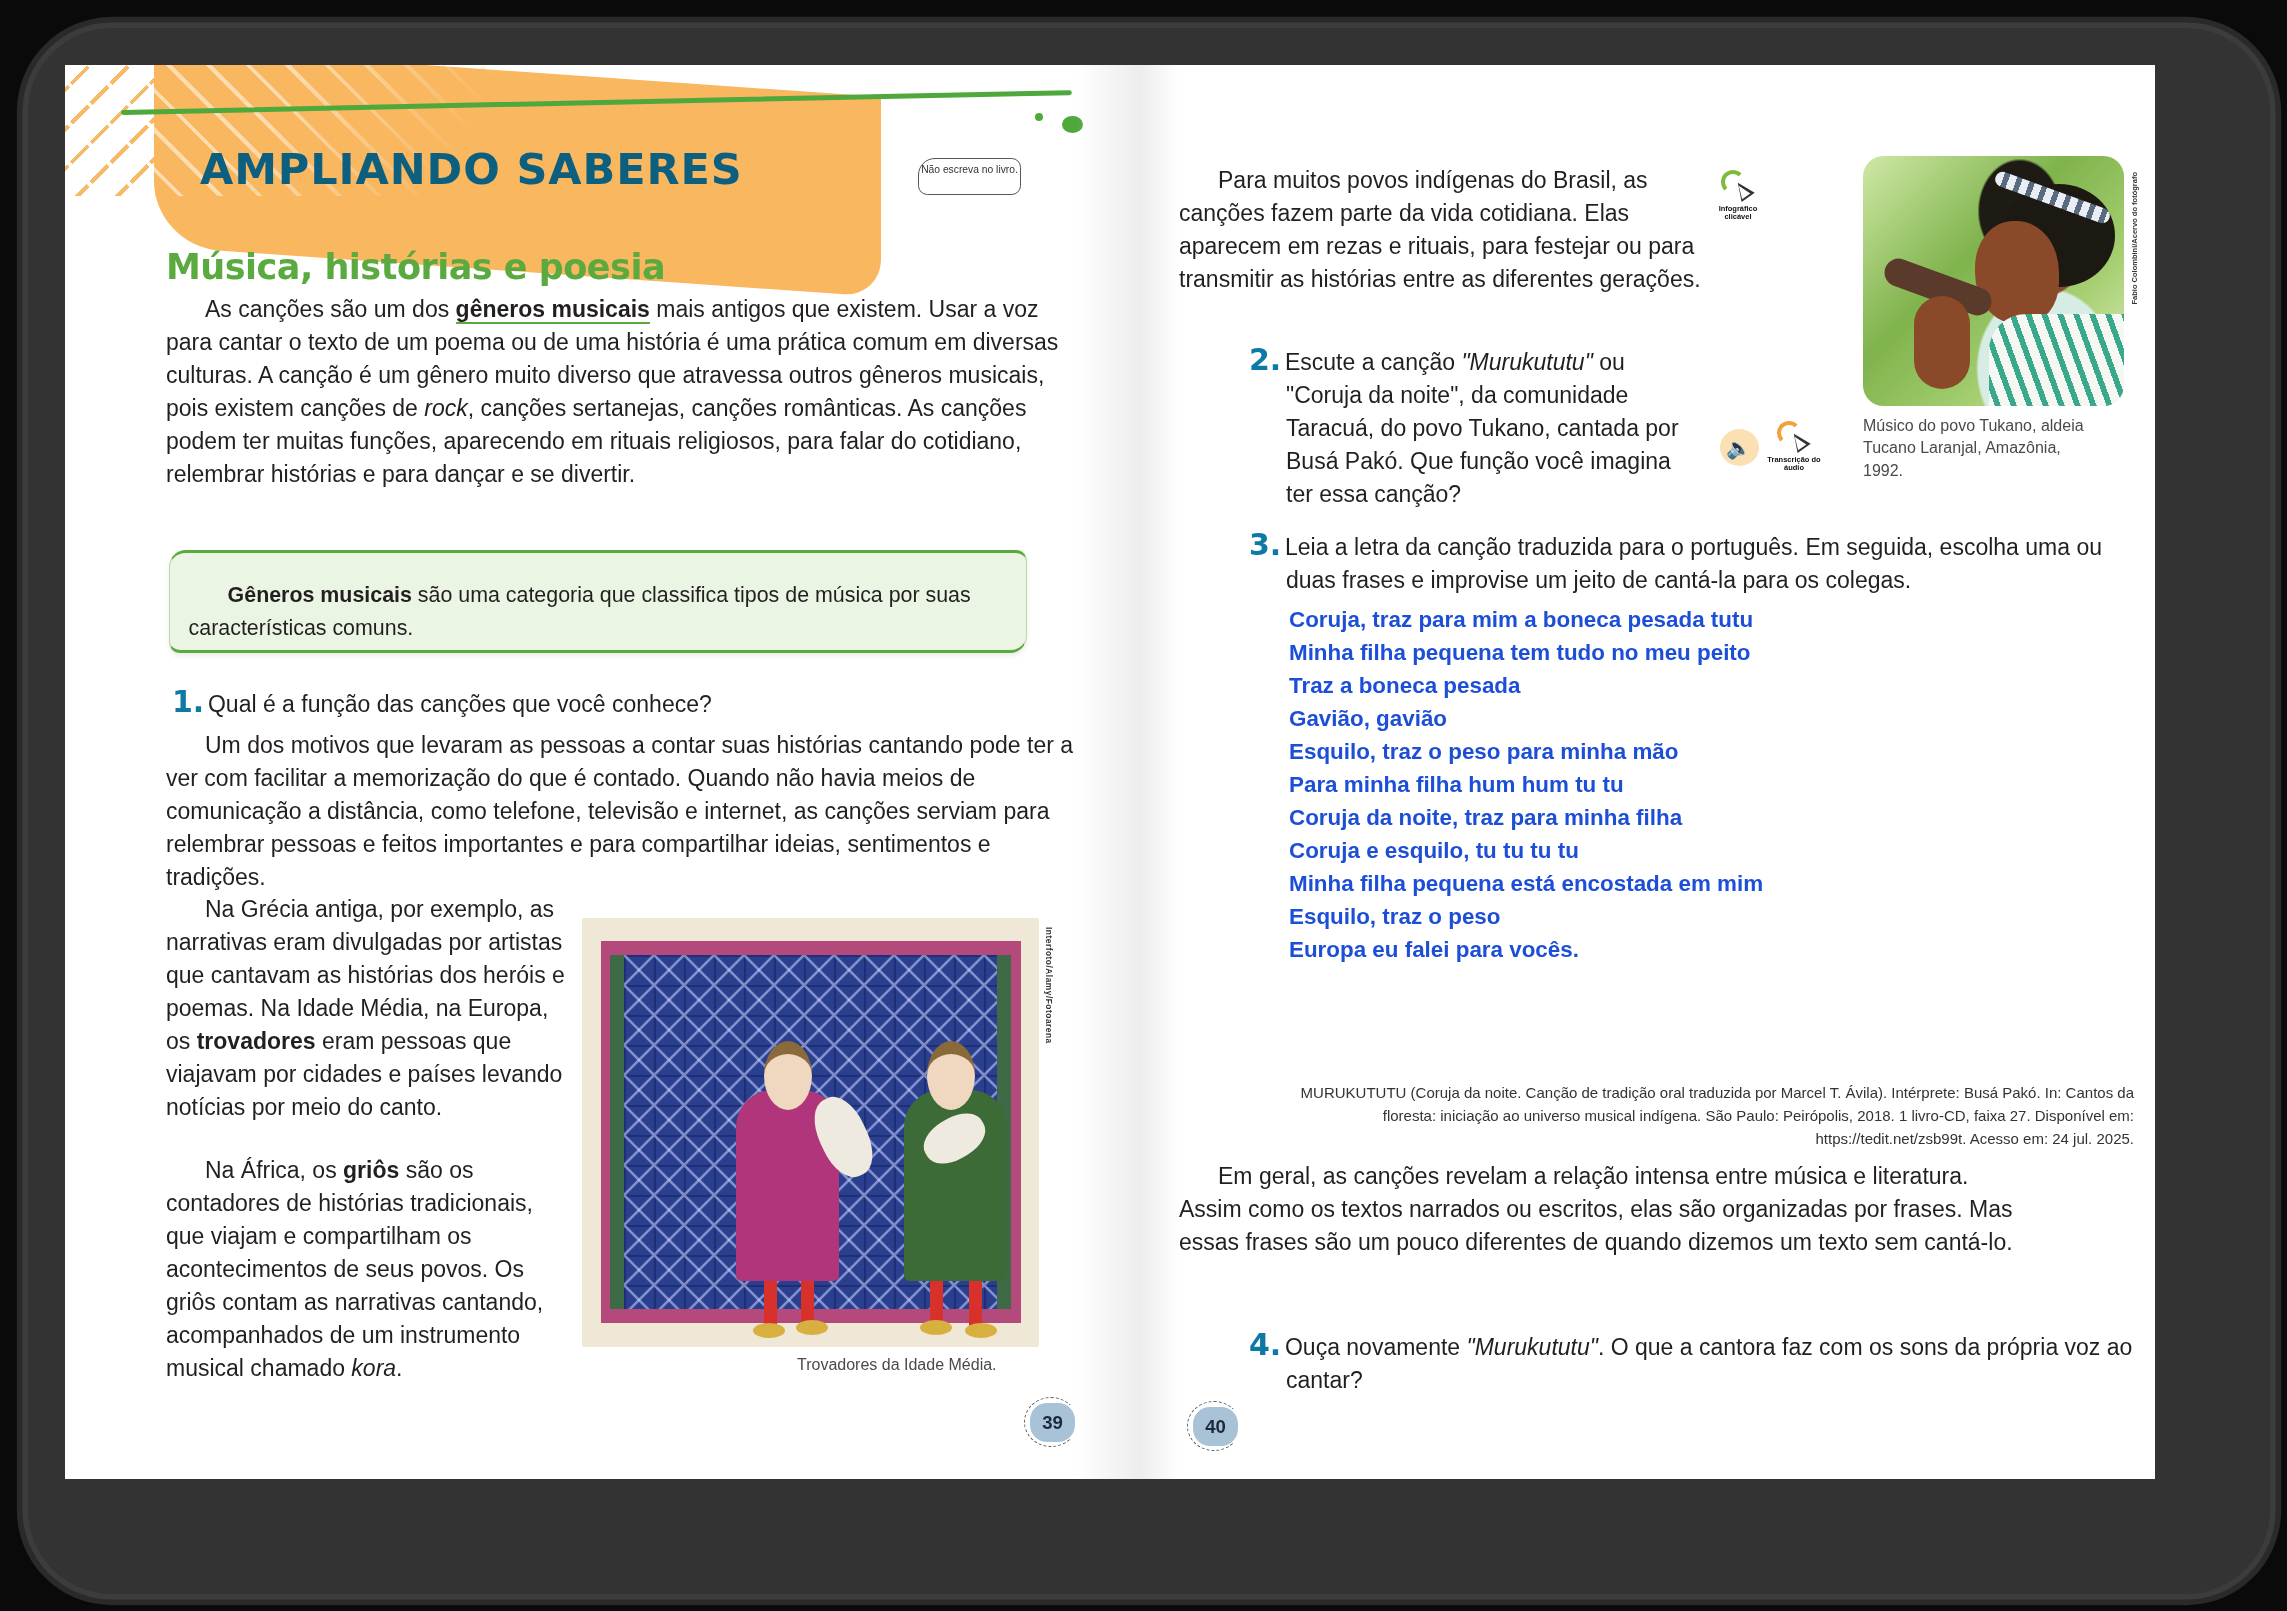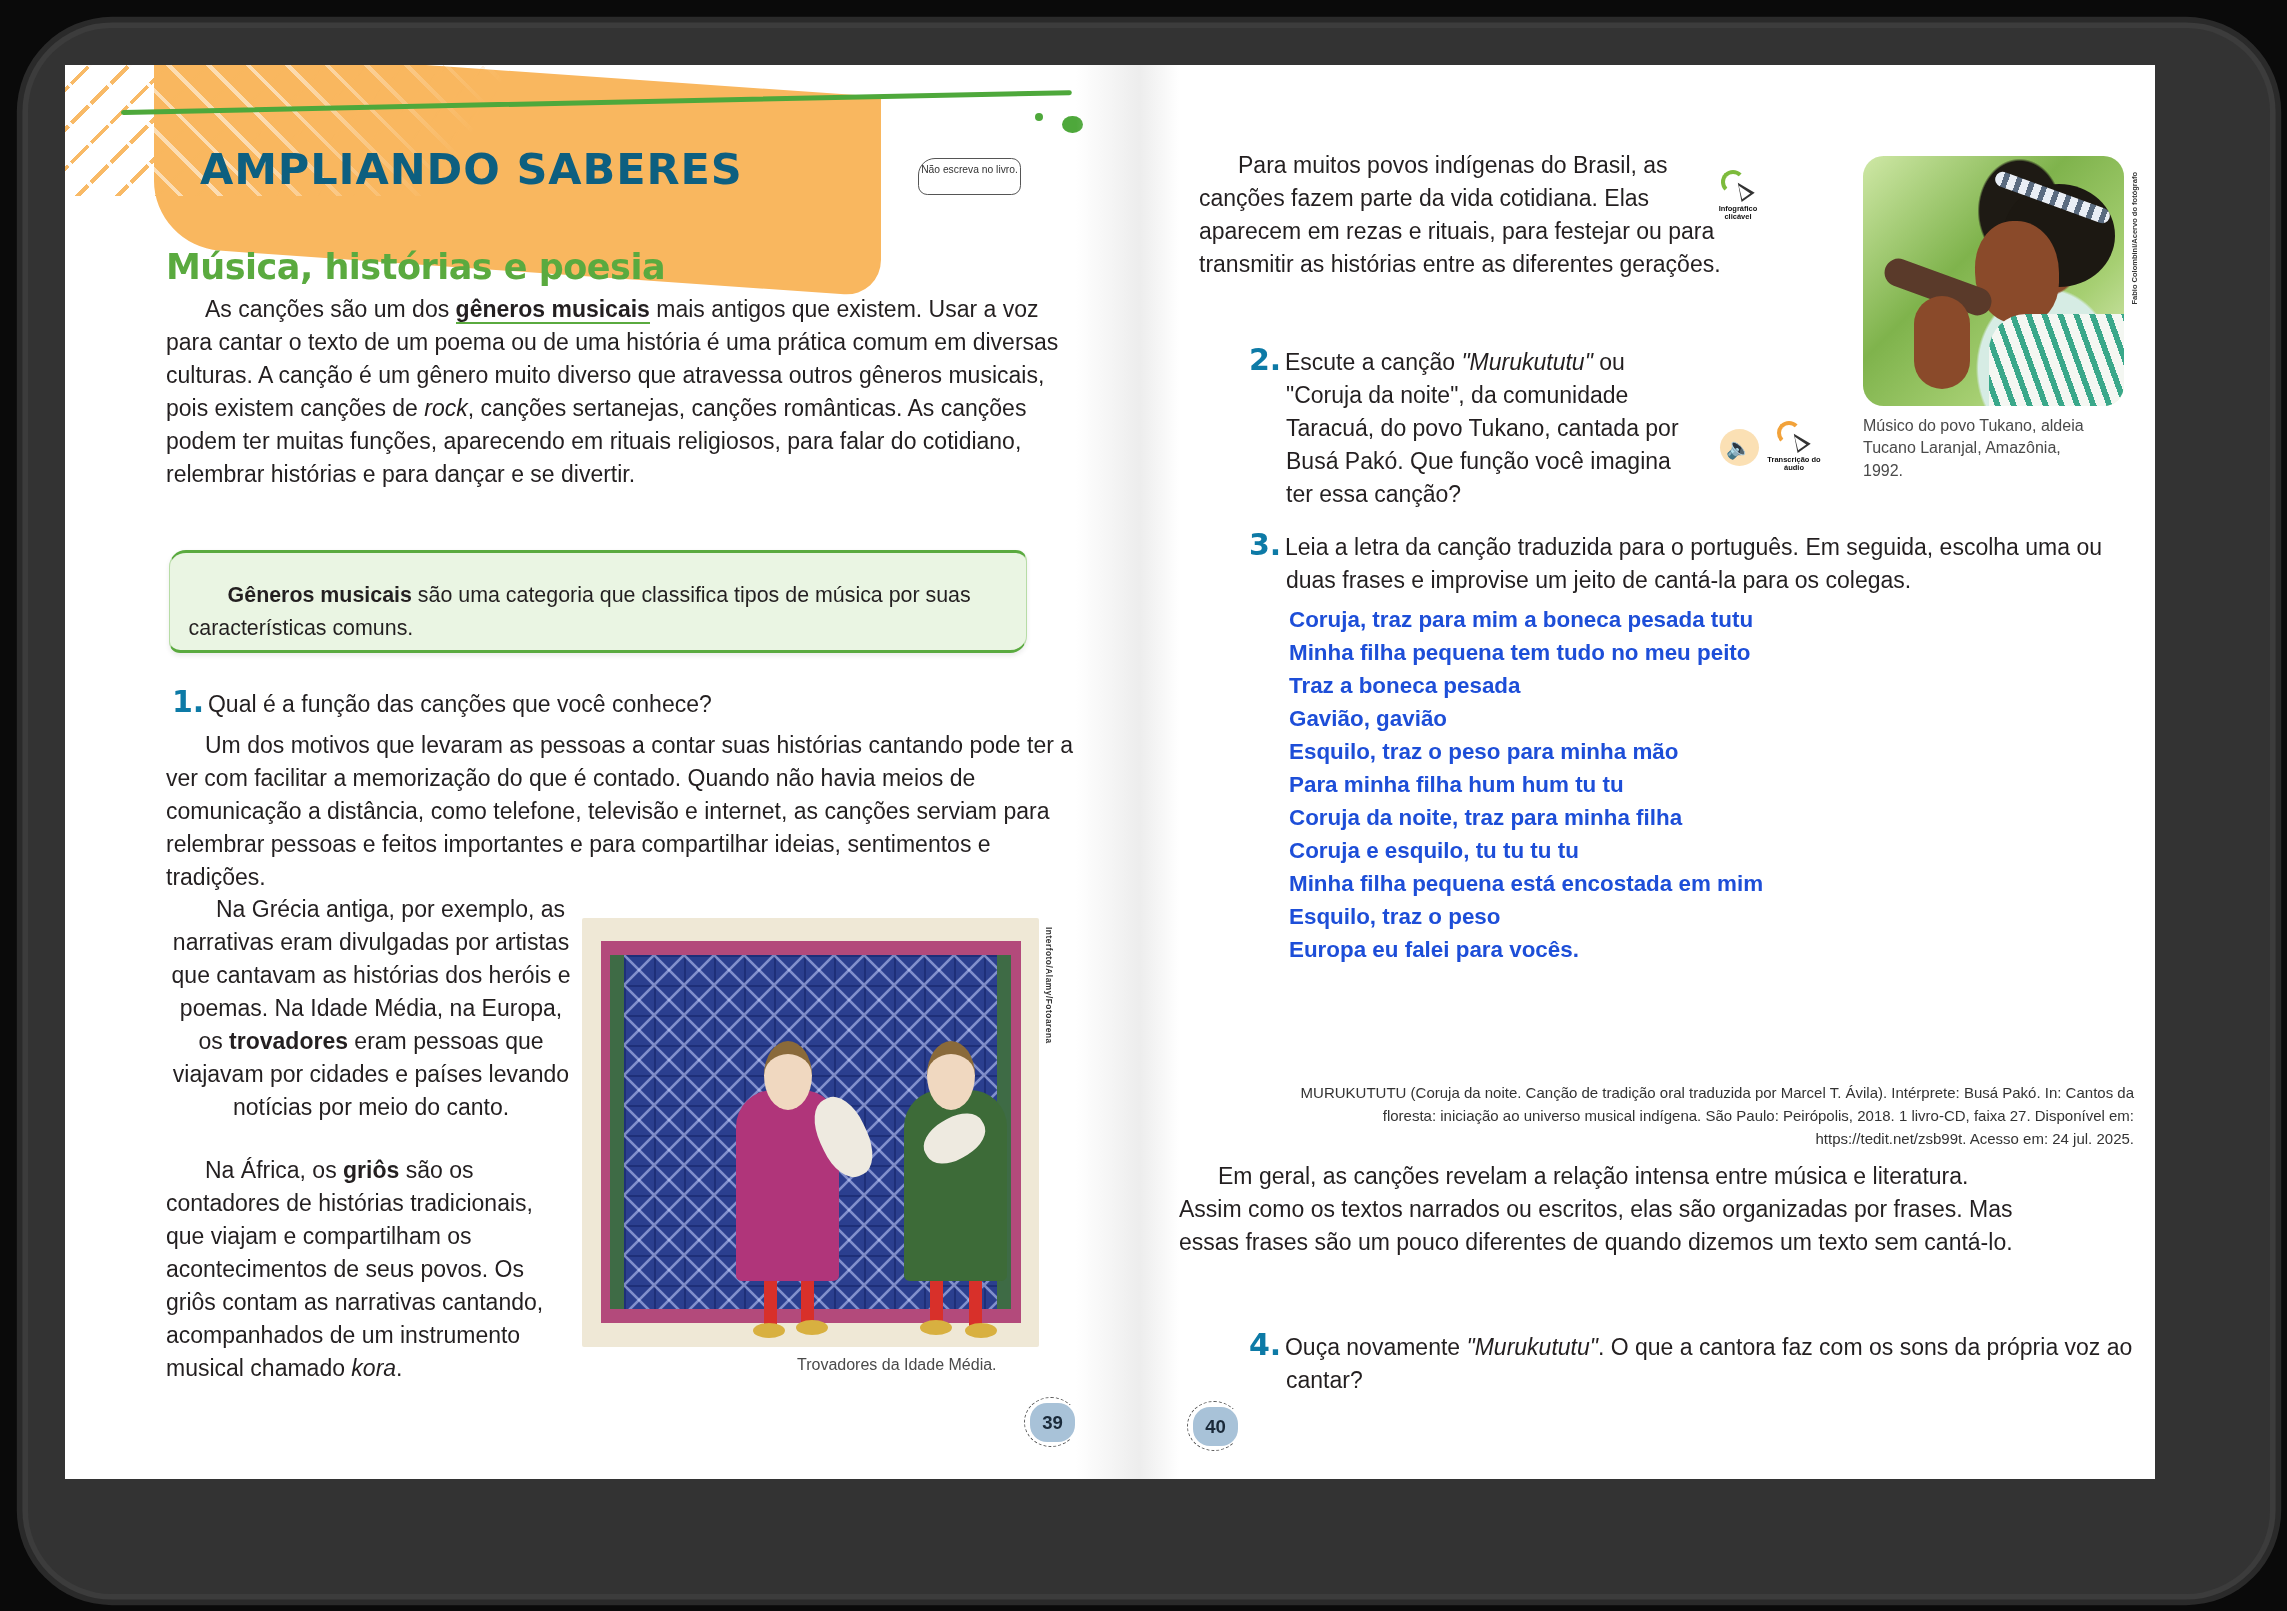--- a/index.html
+++ b/index.html
@@ -203,21 +203,21 @@
     </div>
 
     <div class="p" style="left:107px; top:620px; width:914px;">
       <span class="qnum">1.</span><span>Qual é a função das canções que você conhece?</span>
     </div>
 
     <div class="p" style="left:101px; top:664px; width:923px;">
       <span class="indent"></span><span>Um dos motivos que levaram as pessoas a contar suas histórias cantando pode ter a ver com facilitar a memorização do que é contado. Quando não havia meios de comunicação a distância, como telefone, televisão e internet, as canções serviam para relembrar pessoas e feitos importantes e para compartilhar ideias, sentimentos e tradições.</span>
     </div>
 
-    <div class="p" style="left:101px; top:828px; width:410px;text-align:center;">
+    <div class="p" style="left:101px; top:828px; width:410px;">
       <span class="indent"></span><span>Na Grécia antiga, por exemplo, as narrativas eram divulgadas por artistas que cantavam as histórias dos heróis e poemas. Na Idade Média, na Europa, os </span><b>trovadores</b><span> eram pessoas que viajavam por cidades e países levando notícias por meio do canto.</span>
     </div>
 
     <div class="p" style="left:101px; top:1089px; width:410px;">
       <span class="indent"></span><span>Na África, os </span><b>griôs</b><span> são os contadores de histórias tradicionais, que viajam e compartilham os acontecimentos de seus povos. Os griôs contam as narrativas cantando, acompanhados de um instrumento musical chamado </span><i>kora</i><span>.</span>
     </div>
 
     <div class="illus">
       <div class="border-pink"></div>
       <div class="border-green"></div>
@@ -240,21 +240,21 @@
     </div>
     <div class="credit-vert">Interfoto/Alamy/Fotoarena</div>
     <div class="caption" style="left:732px; top:1291px;">Trovadores da Idade Média.</div>
 
     <div class="page-num" style="left:965px; top:1338px;">39</div>
   </div>
 
   <div class="gutter"></div>
 
   <div class="page right">
-    <div class="p" style="left:70px; top:84px; width:522px;margin-left:20px;">
+    <div class="p" style="left:70px; top:99px; width:522px;">
       <span class="indent"></span><span>Para muitos povos indígenas do Brasil, as canções fazem parte da vida cotidiana. Elas aparecem em rezas e rituais, para festejar ou para transmitir as histórias entre as diferentes gerações.</span>
     </div>
 
     <div class="icon-badge green" style="left:601px; top:103px;">
       <div class="ring">
           <span class="cursor"></span>
         </div>
       <div>Infográfico clicável</div>
     </div>
 

